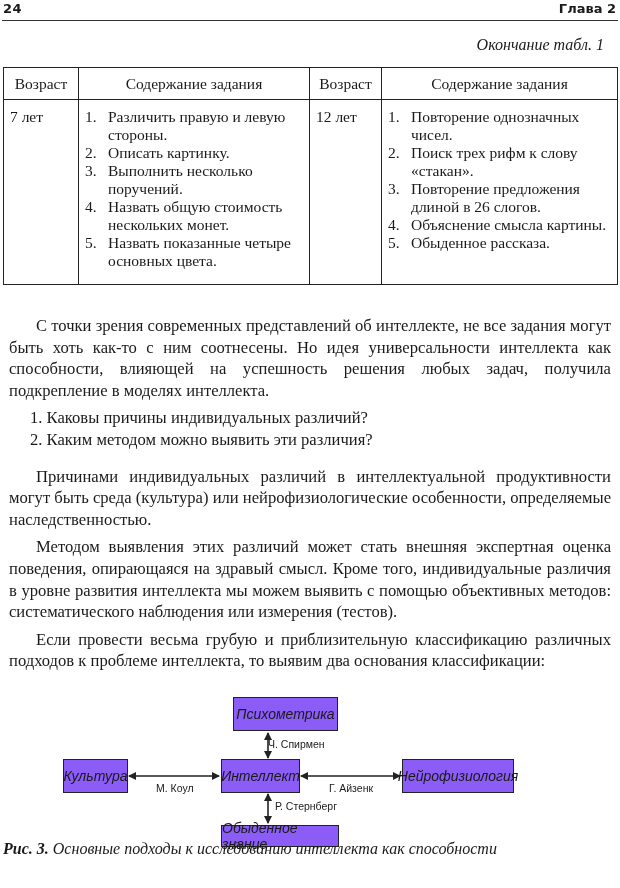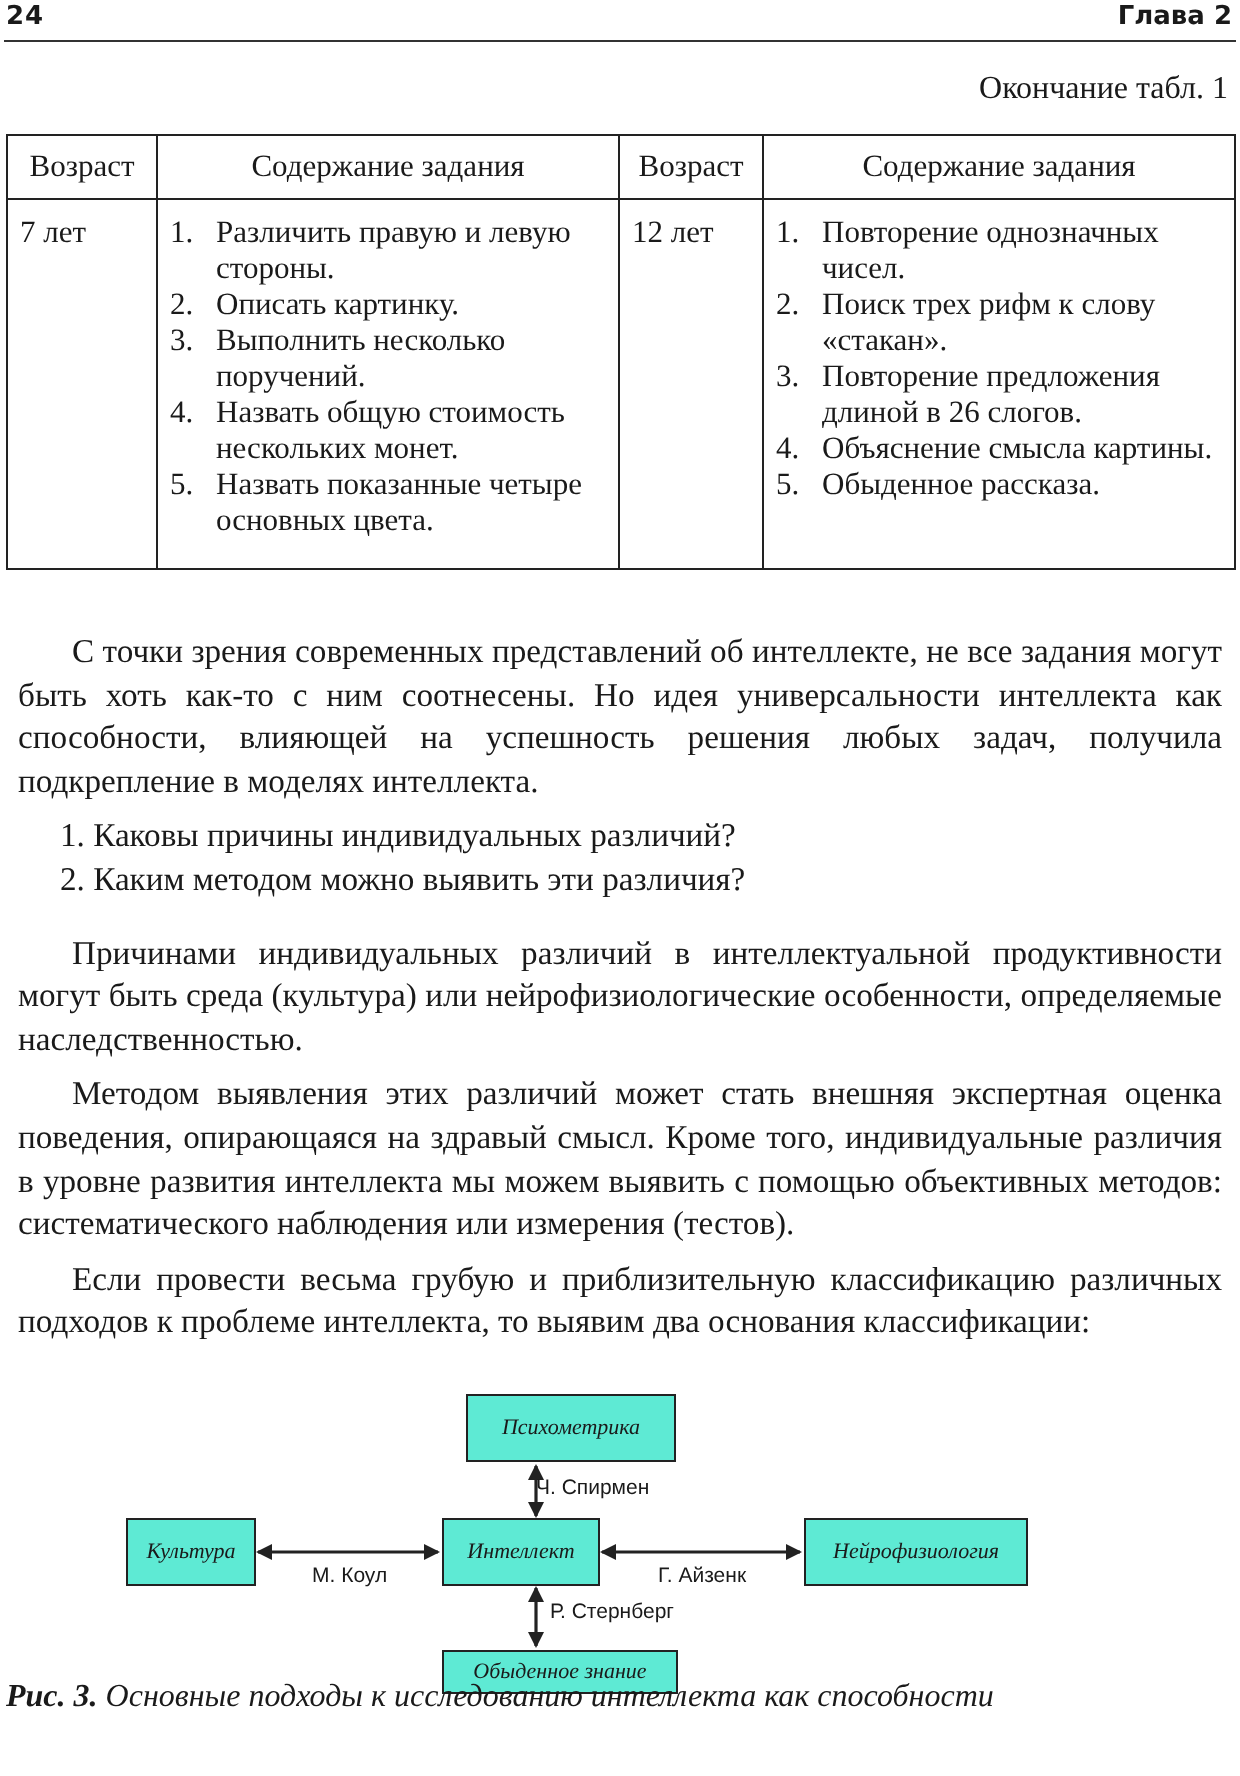--- a/index.html
+++ b/index.html
@@ -2,39 +2,39 @@
 <html><head>
 <meta charset="utf-8">
 <style>
   html, body { margin: 0; padding: 0; background: #ffffff; }
   body { width: 620px; height: 888px; position: relative; overflow: hidden;
          font-family: "Liberation Serif", "DejaVu Serif", serif; color: #1a1a1a; }
   .running-head { position: absolute; top: 0; left: 0; width: 620px; height: 22px; }
   .page-num { position: absolute; left: 3px; top: 1px; font-family: "DejaVu Sans", sans-serif; font-size: 13px; font-weight: bold; letter-spacing: 0.5px; }
   .chapter { position: absolute; right: 4px; top: 1px; font-family: "DejaVu Sans", sans-serif; font-size: 13px; font-weight: bold; }
   .head-rule { position: absolute; left: 2px; right: 2px; top: 20px; border-top: 1.5px solid #333; }
-  .table-cont { position: absolute; right: 6px; top: 36px; font-size: 16px; }
+  .table-cont { position: absolute; right: 16px; top: 36px; font-style: italic; font-size: 16px; }
 
   table.tasks { position: absolute; left: 3px; top: 67px; width: 615px; border-collapse: collapse; font-size: 15.5px; line-height: 18px; }
   table.tasks td, table.tasks th { border: 1.5px solid #222; vertical-align: top; padding: 0; margin-left: 13px; }
   table.tasks th { font-weight: normal; height: 31px; vertical-align: middle; text-align: center; }
   .col-age1 { width: 75px; } .col-task1 { width: 231px; } .col-age2 { width: 72px; } .col-task2 { width: 236px; }
   td.age { padding: 8px 0 0 6px !important; }
   td.tasks-cell { padding: 8px 6px 14px 6px !important; }
   td.tasks-cell ol { list-style: none; margin: 0; padding: 0; }
   td.tasks-cell li { padding-left: 23px; text-indent: -23px; }
   td.tasks-cell li .num { display: inline-block; width: 23px; text-indent: 0; }
 
   .body-text { position: absolute; left: 3px; top: 309px; width: 614px; font-size: 16.6px; line-height: 21.6px; text-align: justify; }
   .body-text p { margin: 6px; text-indent: 27px; }
   .body-text ol { list-style: none; margin: 0; padding: 0 0 0 27px; }
   .body-text .gap { height: 9px; }
 
   .diagram { position: absolute; left: 0; top: 690px; width: 620px; height: 172px; }
-  .box { position: absolute; border: 1.4px solid #222; background: #5eead4; font-family: Liberation Serif, serif; font-style: italic; font-size: 11px; display: flex; align-items: center; justify-content: center; box-sizing: border-box; }
+  .box { position: absolute; border: 1.4px solid #222; background: #8b5cf6; font-family: Liberation Sans, sans-serif; font-style: italic; font-size: 14px; display: flex; align-items: center; justify-content: center; box-sizing: border-box; }
   .arrow-label { position: absolute; font-family: "Liberation Sans", sans-serif; font-size: 10.5px; white-space: nowrap; }
   .diagram svg { position: absolute; left: 0; top: 0; }
 
   .caption { position: absolute; left: 3px; top: 840px; font-size: 16px; white-space: nowrap; font-style: italic; }
   .caption .fig-num { font-weight: bold; }
 </style>
 </head>
 <body>
 
 <div class="running-head">

